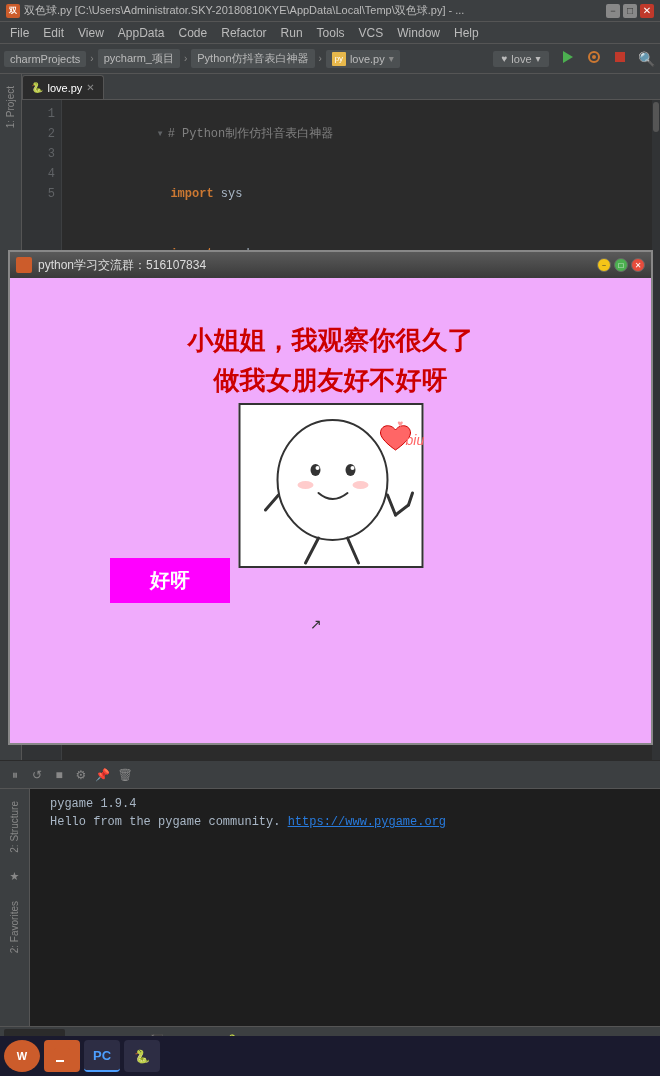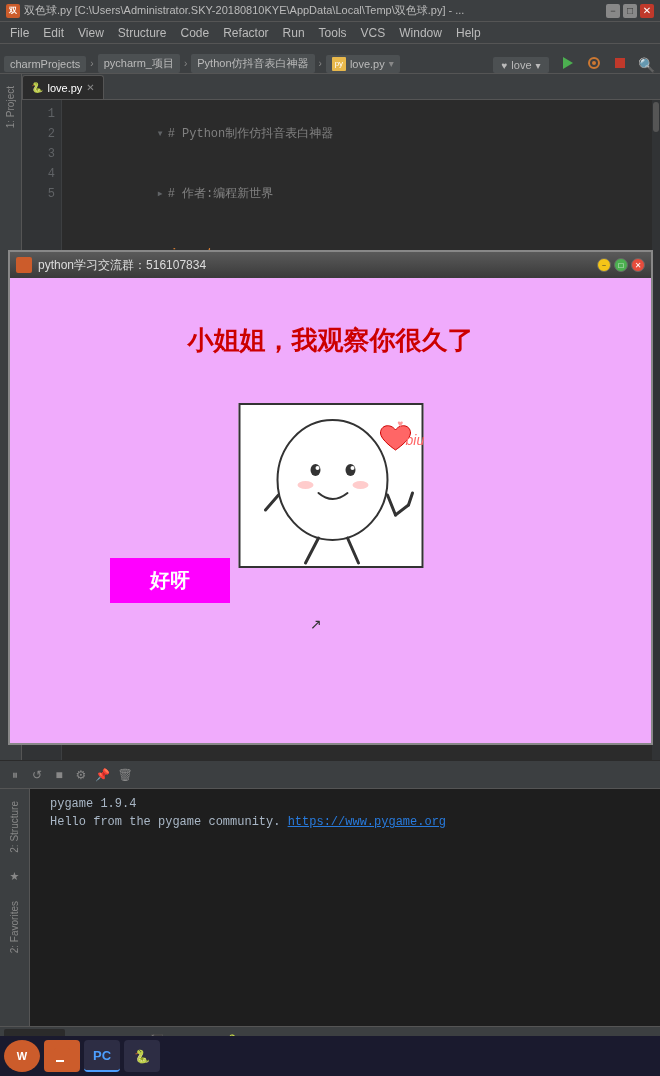--- a/index.html
+++ b/index.html
@@ -84,21 +84,21 @@
       padding: 2px 6px;
       cursor: pointer;
       border-radius: 2px;
     }
 
     
     .toolbar {
       height: 30px;
       background: #3c3f41;
       display: flex;
-      align-items: flex-end;
+      align-items: center;
       padding: 0 4px;
       gap: 12px;
       border-bottom: 1px solid #555;
     }
     .toolbar-breadcrumb {
       display: flex;
       align-items: center;
       gap: 4px;
     }
     .breadcrumb-item {
@@ -543,21 +543,21 @@
       <button class="tb-btn tb-minimize">－</button>
       <button class="tb-btn tb-maximize">□</button>
       <button class="tb-btn tb-close">✕</button>
     </div>
   </div>
 
   <div class="menu-bar">
     <span class="menu-item">File</span>
     <span class="menu-item">Edit</span>
     <span class="menu-item">View</span>
-    <span class="menu-item">Structure</span>
+    <span class="menu-item">AppData</span>
     <span class="menu-item">Code</span>
     <span class="menu-item">Refactor</span>
     <span class="menu-item">Run</span>
     <span class="menu-item">Tools</span>
     <span class="menu-item">VCS</span>
     <span class="menu-item">Window</span>
     <span class="menu-item">Help</span>
   </div>
 
   <div class="toolbar">
@@ -623,23 +623,20 @@
           <div>2</div>
           <div>3</div>
           <div>4</div>
           <div>5</div>
         </div>
         <div class="code-content">
           <div class="code-line">
             <span class="fold-arrow">▾</span><span class="comment"># Python制作仿抖音表白神器</span>
           </div>
           <div class="code-line">
-            <span class="fold-arrow">▸</span><span class="comment"># 作者:编程新世界</span>
-          </div>
-          <div class="code-line">
             <span style="display:inline-block;width:14px;"></span><span class="kw">import</span><span> sys</span>
           </div>
           <div class="code-line">
             <span style="display:inline-block;width:14px;"></span><span class="kw">import</span><span> random</span>
           </div>
           <div class="code-line">
             <span style="display:inline-block;width:14px;"></span><span class="kw">import</span><span> pygame</span>
           </div>
         </div>
         <div class="editor-scrollbar">
@@ -658,20 +655,21 @@
     </div>
     <div class="pygame-controls">
       <div class="pg-btn pg-min">－</div>
       <div class="pg-btn pg-max">□</div>
       <div class="pg-btn pg-close">✕</div>
     </div>
   </div>
 
   <div class="pygame-content">
     <div class="pygame-text1">小姐姐，我观察你很久了</div>
+    <div class="pygame-text2">做我女朋友好不好呀</div>
 
     <div class="cartoon-figure">
       <svg width="185" height="165" viewBox="0 0 185 165">
 
         <ellipse cx="92" cy="75" rx="55" ry="60" fill="white" stroke="#333" stroke-width="2"></ellipse>
 
         <ellipse cx="75" cy="65" rx="5" ry="6" fill="#333"></ellipse>
         <ellipse cx="110" cy="65" rx="5" ry="6" fill="#333"></ellipse>
 
         <circle cx="77" cy="63" r="2" fill="white"></circle>

